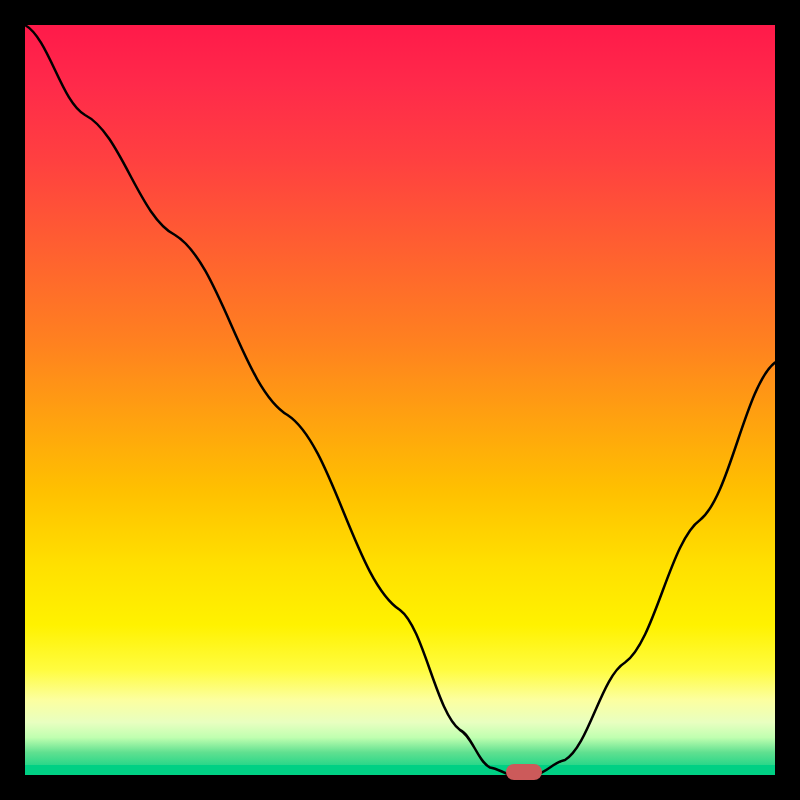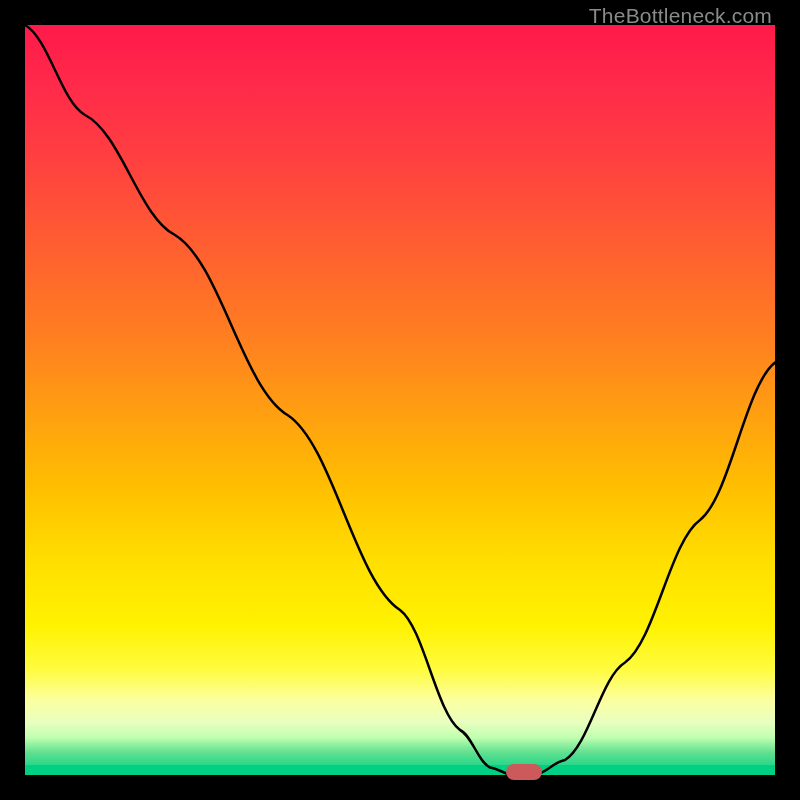--- a/index.html
+++ b/index.html
@@ -82,15 +82,14 @@
   <div class="plot-area"></div>
 
   <div class="green-strip"></div>
 
   <svg class="curve" viewBox="0 0 750 750">
     <path id="curve-path" d="M 0 0 C 24 13.5 36 76.5 60 90 C 96 108 114 192 150 210 C 195 237 217.5 363 262.5 390 C 307.5 419.25 330 555.75 375 585 C 399 603 410.99999999999994 687 434.99999999999994 705 C 446.99999999999994 710.625 453 736.875 465 742.5 C 474 743.625 478.5 748.875 487.5 750 C 496.5 750 501.00000000000006 750 510.00000000000006 750 C 522 747.75 528 737.25 540 735 C 564 720.375 576 652.125 600 637.5 C 630 616.125 645 516.375 675 495 C 705 471.375 720 361.12499999999994 750 337.49999999999994" fill="none" stroke="#000000" stroke-width="2.5" stroke-linecap="round" stroke-linejoin="round"></path>
   </svg>
 
   <div class="marker" id="marker" style="left: 523.75px; top: 772px;"></div>
 
-  <div class="watermark">TheBottleneck.com</div>
 
 </div>
 
 </body></html>

